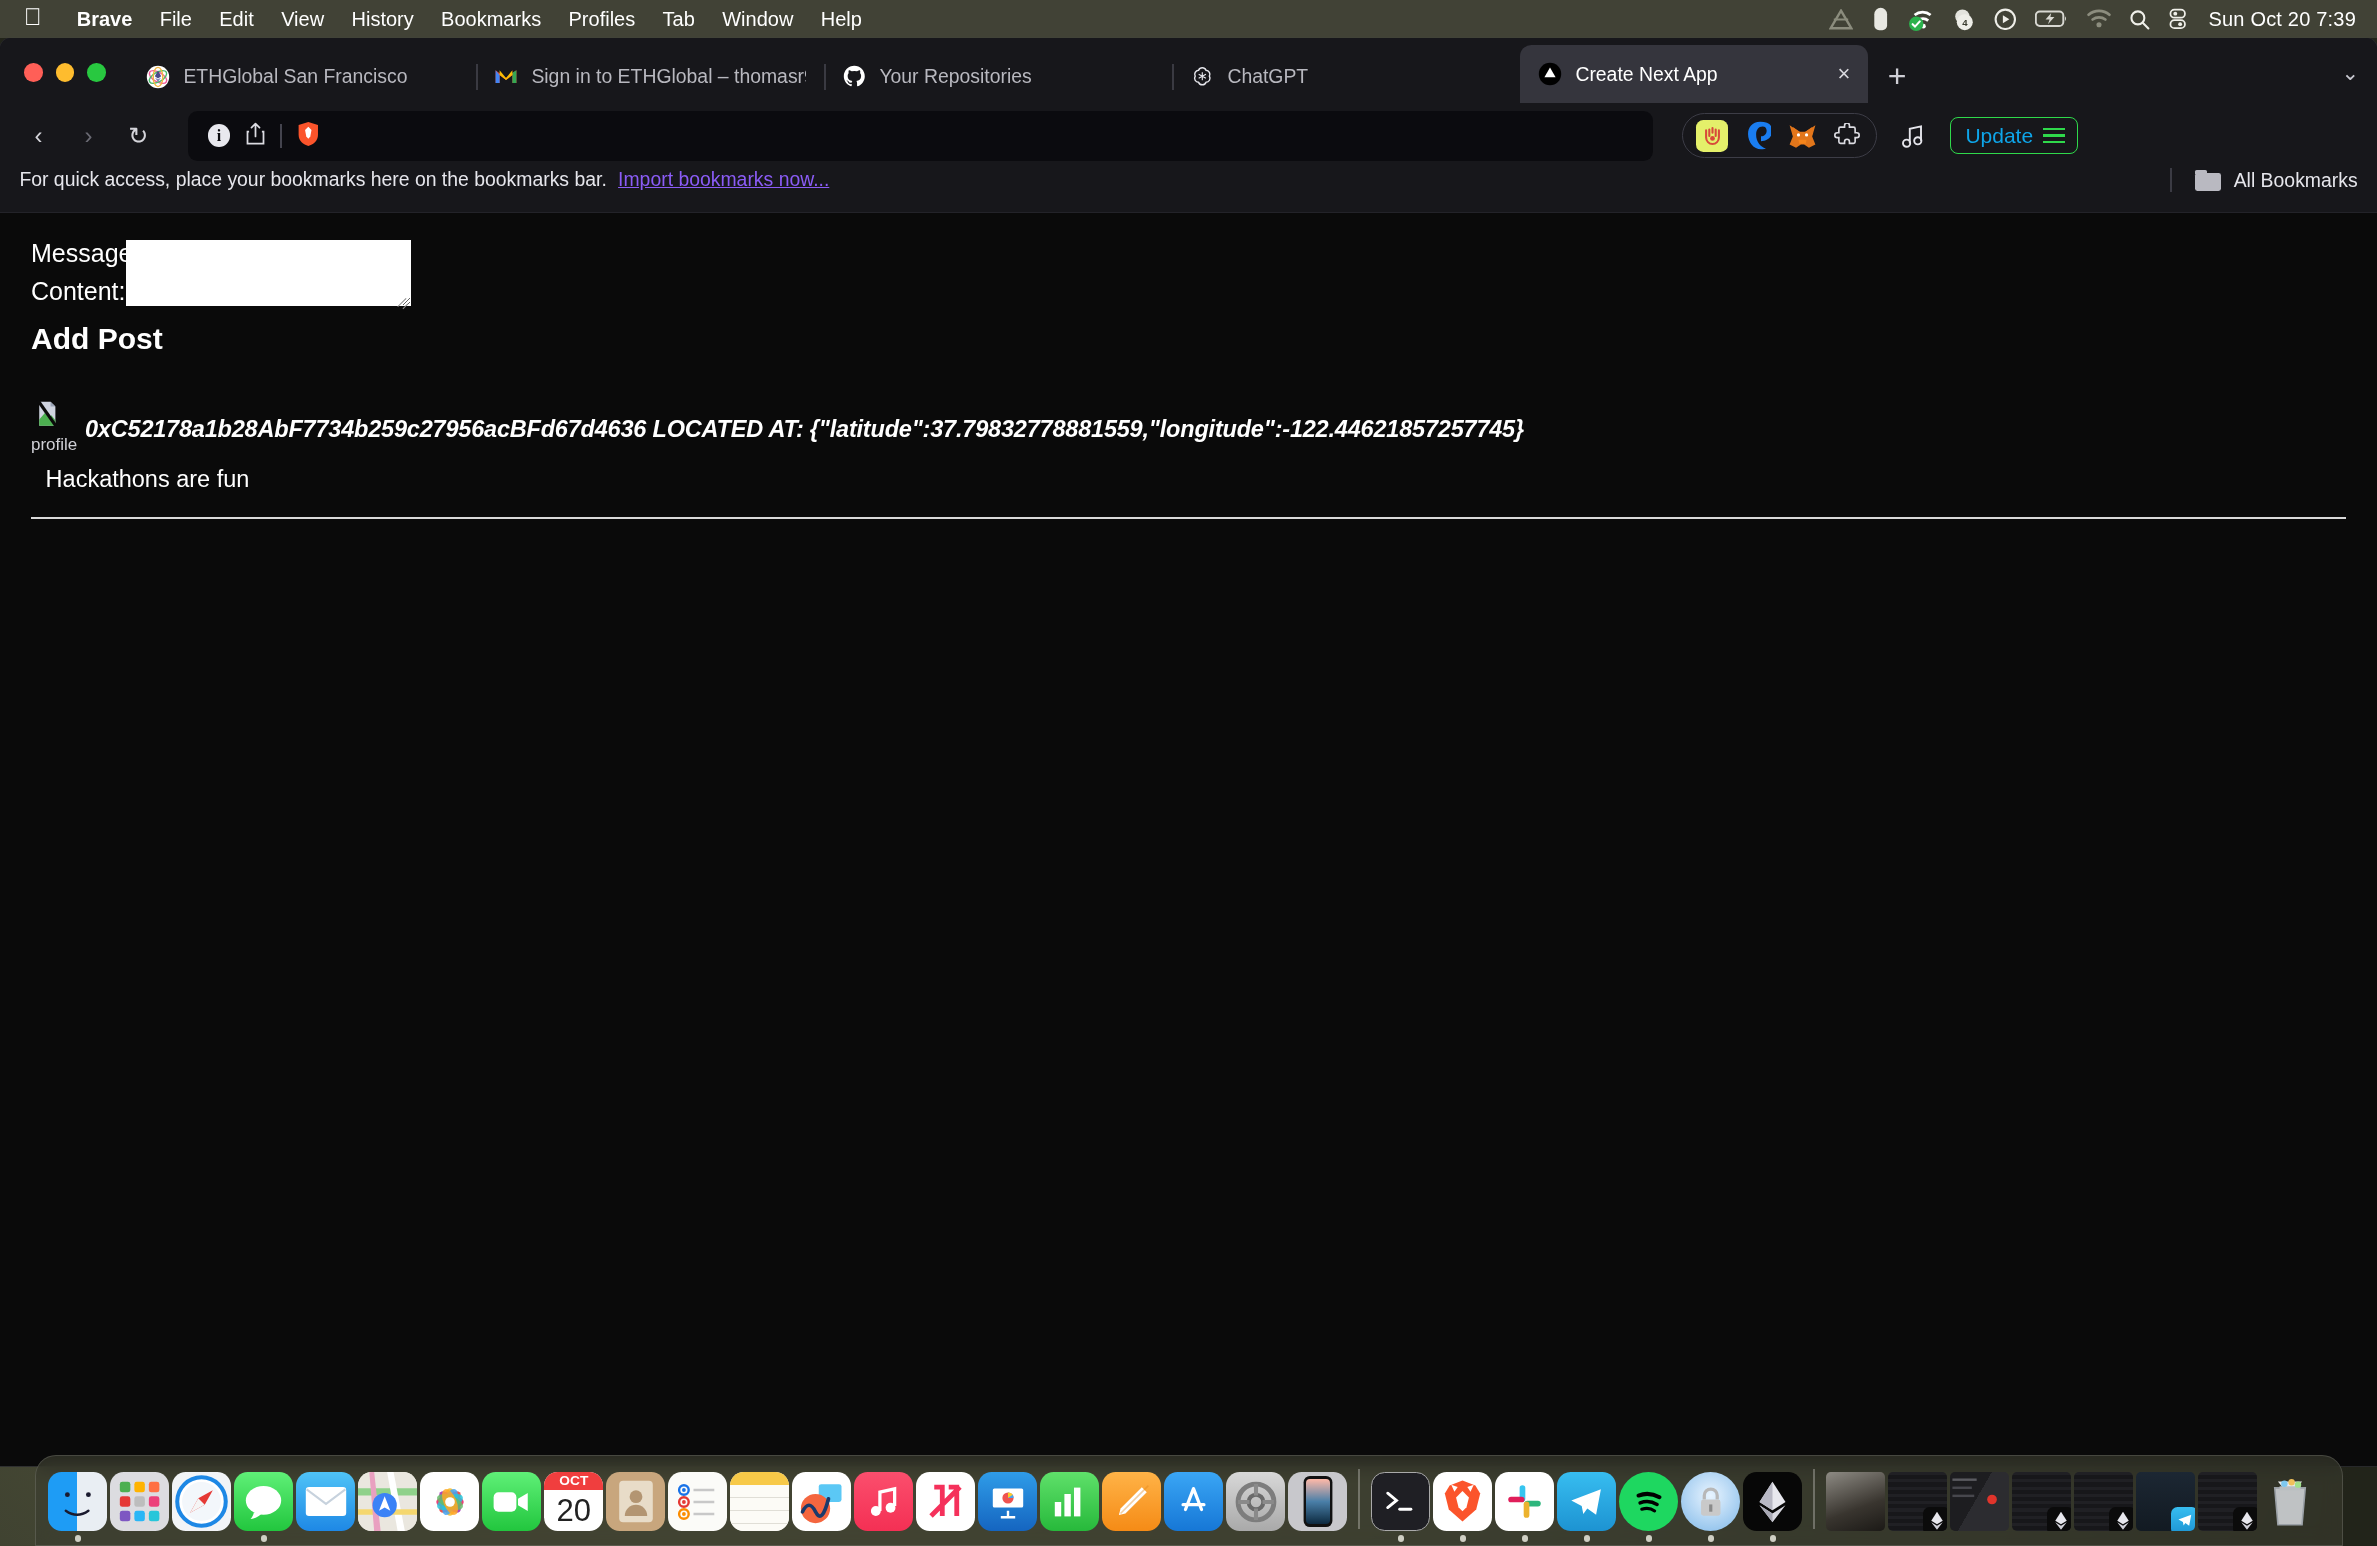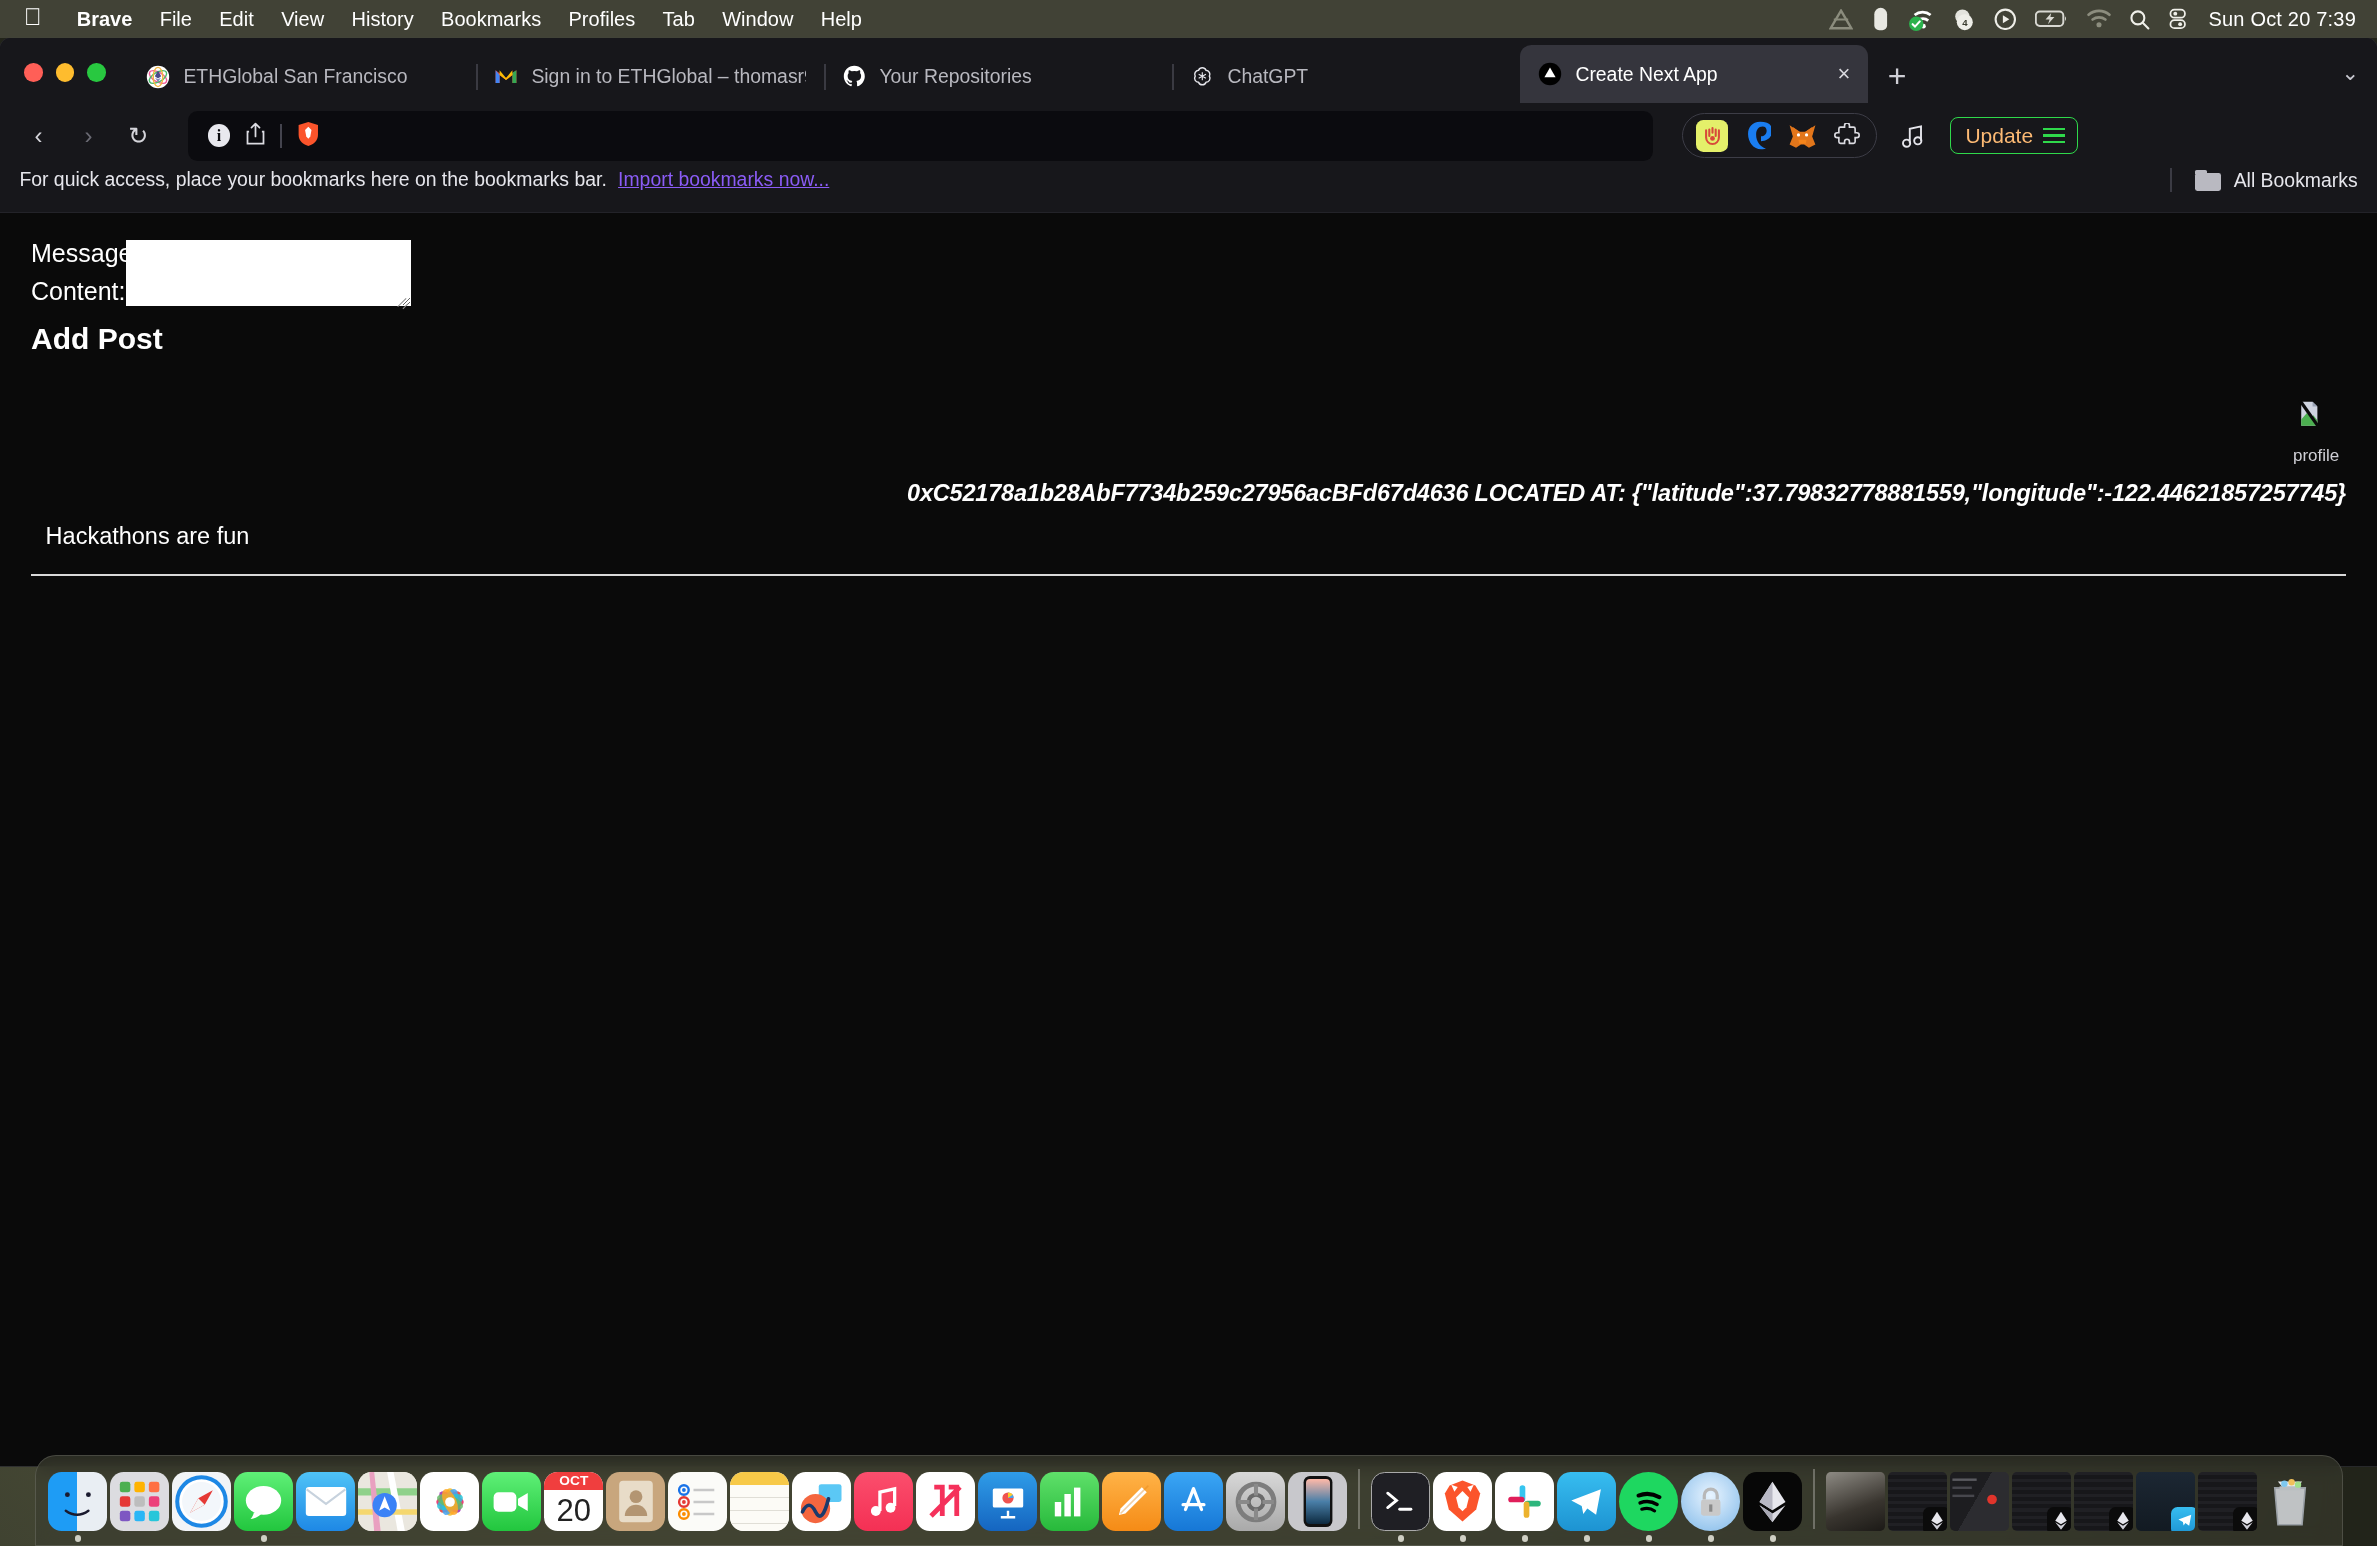--- a/index.html
+++ b/index.html
@@ -137,21 +137,21 @@
     display: flex; align-items: center; gap: 13px;
     border: 1.2px solid #3d3d47;
     border-radius: 24px;
     padding: 5.7px 13px;
     margin-left: 14.6px;
   }
   .ext { width: 32px; height: 32px; border-radius: 7.3px; display:flex; align-items:center; justify-content:center; font-size: 19.4px;}
   .update-btn {
     margin-left: 16px;
     border: 1.6px solid #2fd94b;
-    color: #fdba74;
+    color: #0ea5e9;
     border-radius: 8px;
     padding: 5.7px 11.3px 5.7px 14.6px;
     font-size: 21px;
     display: flex; align-items: center; gap: 9.7px;
     white-space: nowrap;
   }
   .burger { display: flex; flex-direction: column; gap: 4px; }
   .burger span { display: block; width: 22.6px; height: 2.4px; background: #2fd94b; }
 
   
@@ -205,21 +205,21 @@
     pointer-events: none;
   }
   .resize-grip::before, .resize-grip::after {
     content: ""; position: absolute; background: #8a8a8a; height: 1.2px; transform: rotate(-45deg); right: 0;
   }
   .resize-grip::before { width: 12px; bottom: 3.2px; }
   .resize-grip::after  { width: 6.5px;  bottom: 0px; right: 0; }
   .add-post { font-size: 30px; color: #fff; margin-top: 13px; font-weight: bold; }
 
   .posts { margin-top: 52px; }
-  .post-head { display: flex; align-items: flex-end; gap: 19px; flex-direction: column; }
+  .post-head { display: flex; align-items: center; gap: 1px; }
   .broken-img {
     width: 53px; height: 42px;
     position: relative;
     flex: 0 0 53px;
     font-size: 17px;
     color: #c9c9cf;
     display: block;
   }
   .broken-glyph {
     position: absolute; left: 4.9px; top: -8px;

